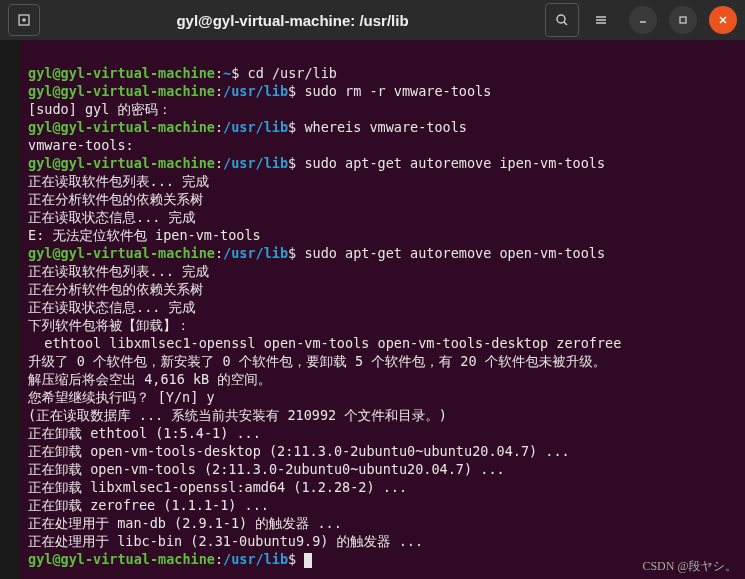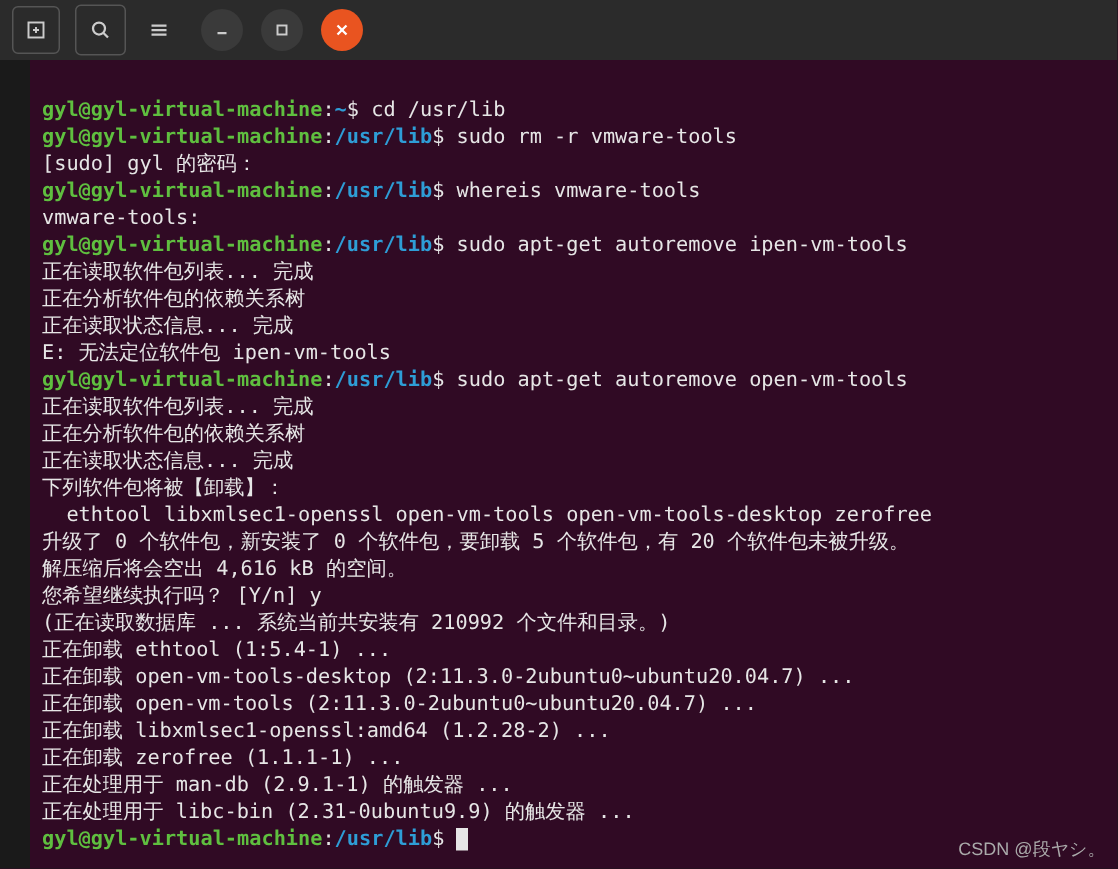--- a/index.html
+++ b/index.html
@@ -11,35 +11,36 @@
   .tb-title{flex:1;text-align:center;color:#eee;font-weight:bold;font-size:15px;}
   .tb-search{width:34px;height:34px;border:1px solid #555;border-radius:4px;display:flex;align-items:center;justify-content:center;color:#ccc;}
   .tb-ctrl{width:28px;height:28px;border-radius:50%;display:flex;align-items:center;justify-content:center;color:#ccc;background:#3a3a3a;margin-left:6px;}
   .tb-ctrl.close{background:#e95420;color:#fff;}
   .term{background:#300a24;height:539px;padding:6px 8px;font-family:"DejaVu Sans Mono","Courier New",monospace;font-size:13.5px;line-height:18px;color:#e6e6e6;overflow:hidden;white-space:pre-wrap;margin-left:20px;}
   .u{color:#5fbf3f;font-weight:bold;}
   .p{color:#2e9dd6;font-weight:bold;}
   .w{color:#e6e6e6;}
   .prompt-sym{color:#e6e6e6;}
   .cursor{display:inline-block;width:8px;height:15px;background:#e6e6e6;vertical-align:middle;}
-  .watermark{position:absolute;bottom:4px;right:8px;font-size:12px;color:#aaa;font-family:Liberation Sans, sans-serif;}
+  .watermark{position:absolute;bottom:4px;right:8px;font-size:12px;color:#aaa;font-family:Liberation Serif, serif;}
 </style>
 </head>
 <body>
 
 <div class="titlebar">
   <div class="tb-left">
     <div class="tb-btn outline">
         <svg width="14" height="14" viewBox="0 0 14 14">
           <rect x="2" y="2" width="10" height="10" fill="none" stroke="#ccc" stroke-width="1.3"></rect>
           <line x1="7" y1="5" x2="7" y2="9" stroke="#ccc" stroke-width="1.3"></line>
           <line x1="5" y1="7" x2="9" y2="7" stroke="#ccc" stroke-width="1.3"></line>
         </svg>
       </div>
   </div>
+  <div class="tb-title">gyl@gyl-virtual-machine: /usr/lib</div>
   <div class="tb-right">
     <div class="tb-search">
         <svg width="14" height="14" viewBox="0 0 14 14">
           <circle cx="6" cy="6" r="4" fill="none" stroke="#ccc" stroke-width="1.5"></circle>
           <line x1="9" y1="9" x2="12" y2="12" stroke="#ccc" stroke-width="1.5"></line>
         </svg>
       </div>
     <div class="tb-btn">
         <svg width="14" height="14" viewBox="0 0 14 14">
           <line x1="2" y1="4" x2="12" y2="4" stroke="#ccc" stroke-width="1.5"></line>

